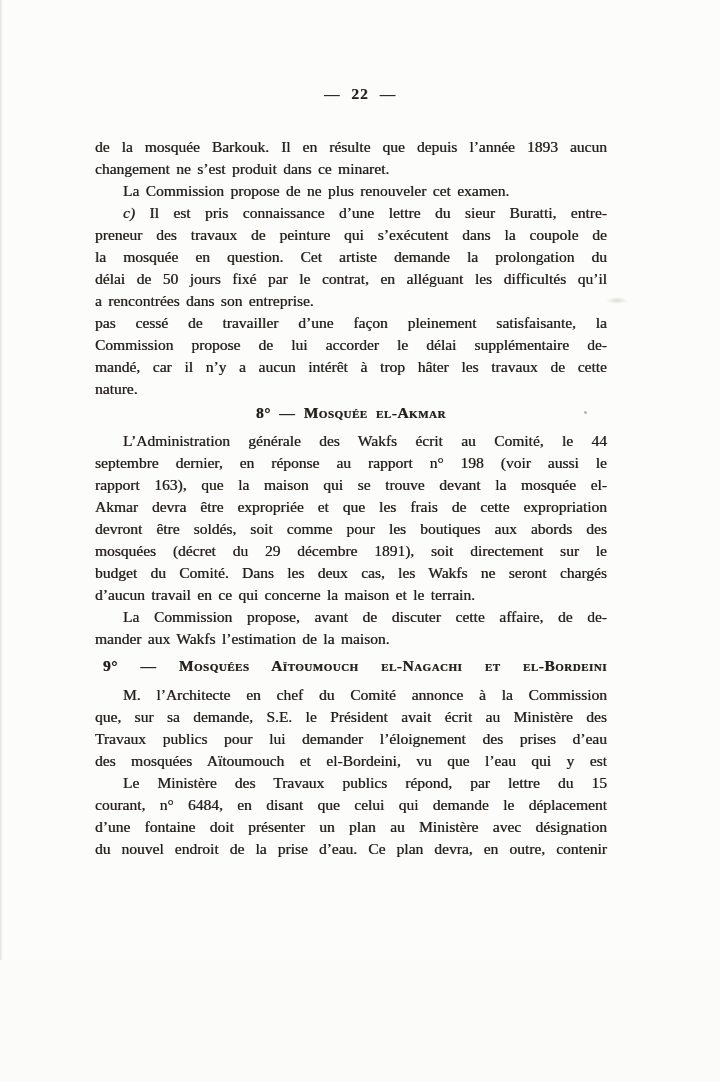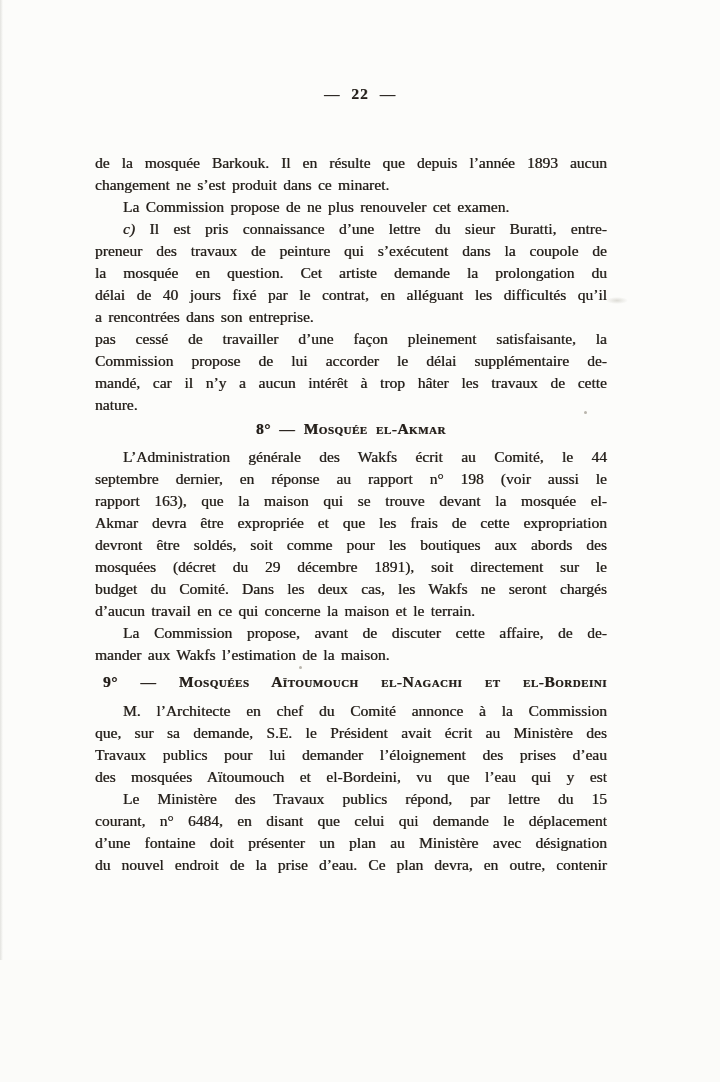--- a/index.html
+++ b/index.html
@@ -28,21 +28,21 @@
               border-radius: 40%; }
   .pagenum {
     padding-top: 84px;
     text-align: center;
     font-size: 15.5px; font-weight: 700;
     word-spacing: 6px; letter-spacing: 1px;
     line-height: 20px;
     text-shadow: 0.4px 0 0 rgba(36,31,26,0.5);
   }
   .textblock {
-    margin: 48px 0 0 95px;
+    margin: 32px 0 0 95px;
     width: 512px;
     font-size: 15.5px;
     line-height: 22px;
     text-shadow: 0.4px 0 0 rgba(36,31,26,0.55), -0.3px 0 0 rgba(36,31,26,0.3);
   }
   .para { margin: 0; }
   .line {
     white-space: nowrap;
     text-align: justify;
     text-align-last: justify;
@@ -79,21 +79,21 @@
     </div>
 
     <div class="para">
       <div class="line end ind">La Commission propose de ne plus renouveler cet examen.</div>
     </div>
 
     <div class="para">
       <div class="line ind"><em class="lead">c)</em><span> Il est pris connaissance d’une lettre du sieur Buratti, entre-</span></div>
       <div class="line">preneur des travaux de peinture qui s’exécutent dans la coupole de</div>
       <div class="line">la mosquée en question. Cet artiste demande la prolongation du</div>
-      <div class="line">délai de 40 jours fixé par le contrat, en alléguant les difficultés qu’il</div>
+      <div class="line">délai de 50 jours fixé par le contrat, en alléguant les difficultés qu’il</div>
       <div class="line end">a rencontrées dans son entreprise.</div>
     </div>
 
     <div class="para">
       <div class="line">pas cessé de travailler d’une façon pleinement satisfaisante, la</div>
       <div class="line">Commission propose de lui accorder le délai supplémentaire de-</div>
       <div class="line">mandé, car il n’y a aucun intérêt à trop hâter les travaux de cette</div>
       <div class="line end">nature.</div>
     </div>
 

